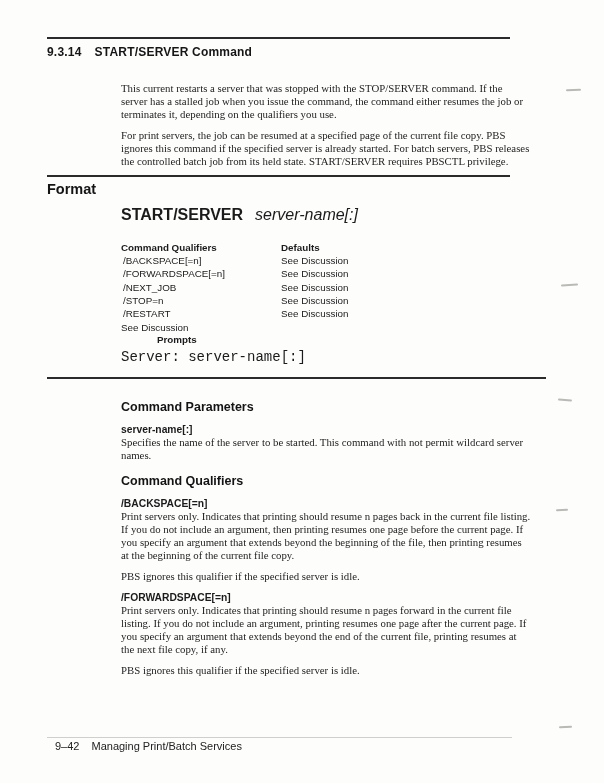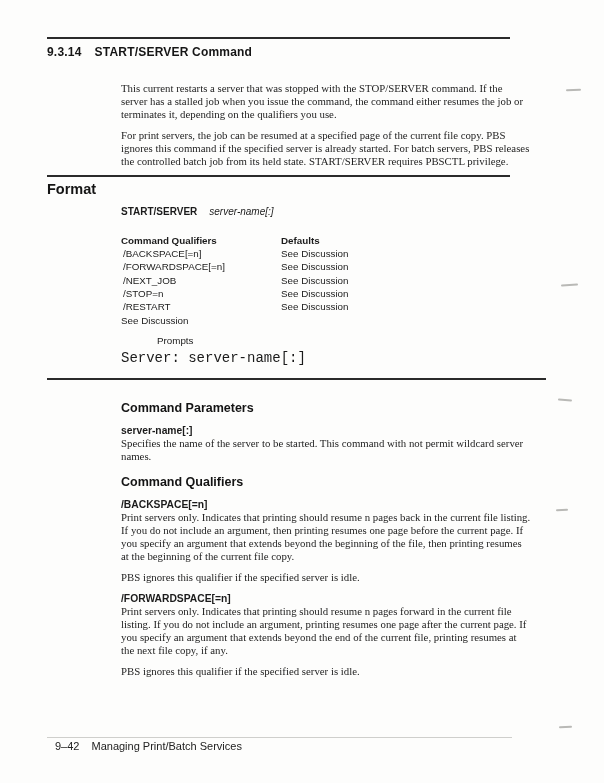--- a/index.html
+++ b/index.html
@@ -49,34 +49,33 @@
   .intro p + p { margin-top: 9px; }
 
   .format-heading {
     margin: 4px 0 0 47px;
     font-family: "Liberation Sans", "DejaVu Sans", sans-serif;
     font-weight: bold;
     font-size: 14.5px;
     color: #141414;
   }
 
-  .syntax-line { margin-top: 9px; font-size: 10px; }
+  .syntax-line { margin-top: 9px; font-size: 16px; }
   .syntax-line .cmd   { font-family: "Liberation Sans", "DejaVu Sans", sans-serif; font-weight: bold; }
   .syntax-line .param { font-family: "Liberation Sans", "DejaVu Sans", sans-serif; font-style: italic; margin-left: 12px; }
 
   .qual-table { margin-top: 17px; font-family: "Liberation Sans", "DejaVu Sans", sans-serif; font-size: 9.8px; }
   .qual-row { display: flex; line-height: 13.3px; }
   .qual-row .c1 { width: 160px; padding-left: 2px; }
   .qual-row.hdr { font-weight: bold; }
   .qual-row.hdr .c1 { padding-left: 0; }
 
   .prompts-heading {
-    margin-top: 8px;
-    font-family: "Liberation Sans", "DejaVu Sans", sans-serif;
-    font-weight: normal;
+    font-family: "Liberation Sans", "DejaVu Sans", sans-serif;
+    font-weight: bold;
     font-size: 9.8px;
     padding-left: 36px;
   }
   .prompt-line {
     margin-top: 4px;
     font-family: Liberation Mono, monospace;
     font-size: 14px;
   }
 
   .sub-heading {

